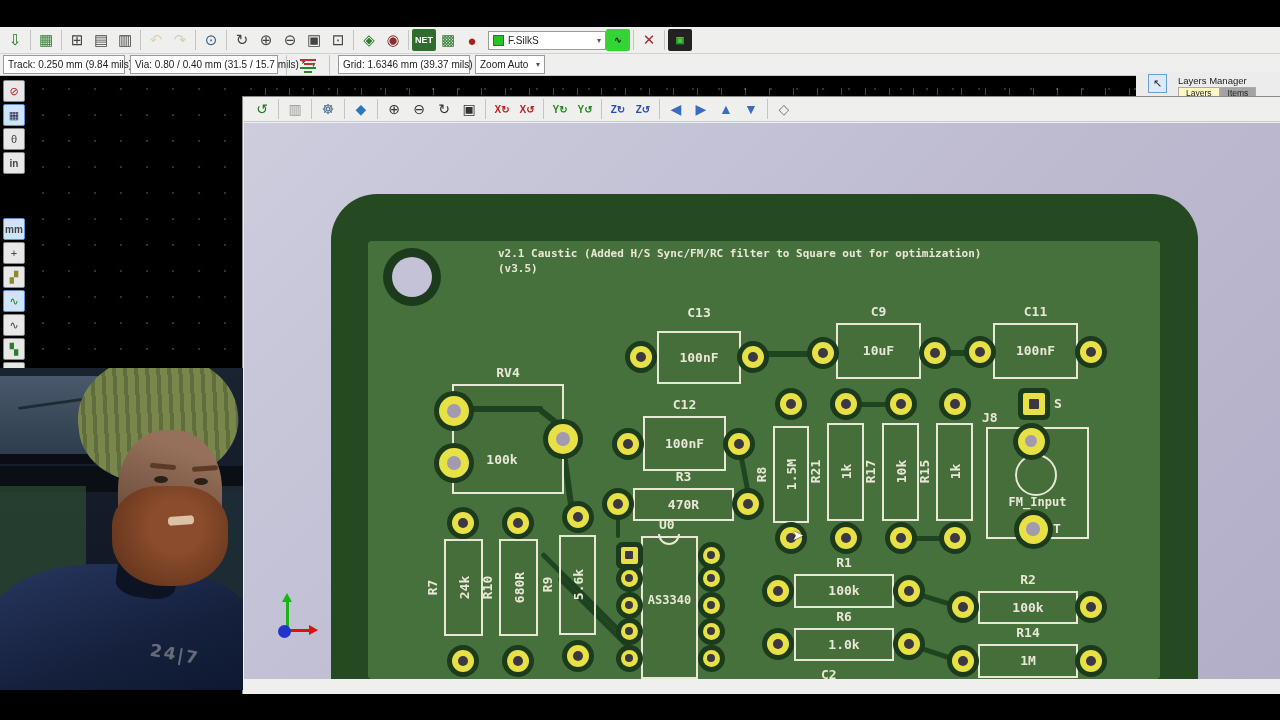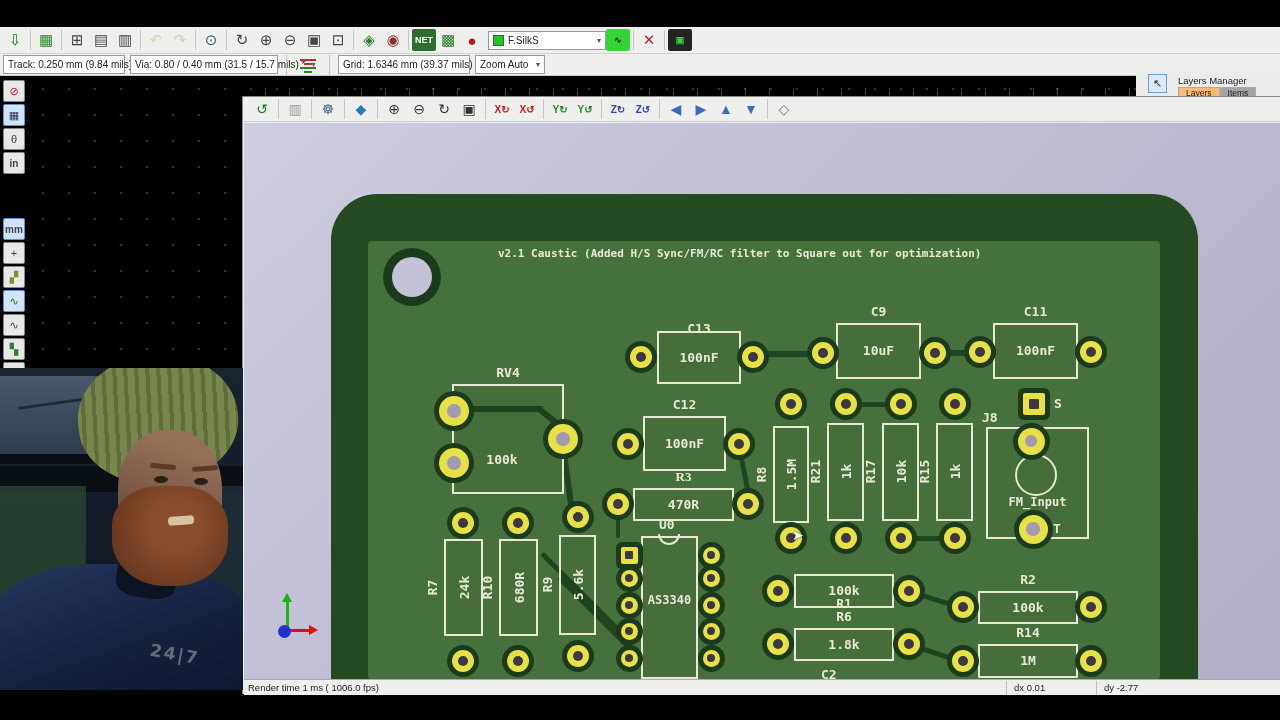--- a/index.html
+++ b/index.html
@@ -29,21 +29,21 @@
   #ruler{position:absolute;left:242px;top:88px;width:894px;height:7px;
     background:repeating-linear-gradient(90deg,transparent 0 23px,rgba(200,200,210,.35) 23px 24px);}
 
   
   #layers-panel{position:absolute;left:1136px;top:72px;width:144px;height:26px;background:#ececec;font-size:9.5px;color:#222;}
   #lp-caret{position:absolute;left:2px;top:2px;color:#cfe;font-size:8px;}
   #lp-arrow{position:absolute;left:12px;top:2px;width:19px;height:19px;background:#dbeafd;border:1px solid #6a9fd8;display:flex;align-items:center;justify-content:center;font-size:11px;}
   #lp-title{position:absolute;left:42px;top:3px;font-size:9.5px;}
   .lp-tabs{position:absolute;left:42px;top:15px;display:flex;}
   .lp-tab{border:1px solid #aaa;border-bottom:none;background:#a3a3a3;padding:0 7px;font-size:8.5px;height:11px;}
-  .lp-tab.active{background:#fdba74;}
+  .lp-tab.active{background:#fef9c3;}
 
   
   #viewer{position:absolute;left:242px;top:96px;width:1038px;height:598px;border-left:1px solid #8a8a8a;border-top:1px solid #8a8a8a;background:#efefee;}
   #v-toolbar{position:absolute;left:1px;top:0;width:1037px;height:25px;background:#efefee;border-bottom:1px solid #c9c9d2;display:flex;align-items:center;gap:1px;padding-left:6px;}
   .vbtn{min-width:24px;height:22px;display:flex;align-items:center;justify-content:center;font-size:14px;border-radius:2px;padding:0 2px;}
   #viewport{position:absolute;left:1px;top:26px;width:1037px;height:556px;overflow:hidden;
     background:linear-gradient(135deg,#cdcdde 0%,#bdbad0 55%,#b2aec8 100%);}
   #v-status{position:absolute;left:1px;top:582px;width:1037px;height:16px;background:#efefee;border-top:1px solid #aaa;font-size:9.5px;color:#222;}
   #v-status .cell{position:absolute;top:2px;}
   .vsep{position:absolute;top:1px;width:1px;height:14px;background:#bbb;}
@@ -228,57 +228,58 @@
         <span class="vbtn" style="color: rgb(58, 107, 196);">▼</span>
         <span class="tsep"></span>
         <span class="vbtn" style="color: rgb(119, 119, 119);">◇</span>
       </div>
     <div id="viewport">
       <div id="board"></div>
       <div id="board-inner"></div>
       <div id="mount-hole"></div>
       <div id="silk-notes" class="silk">
         <div>v2.1 Caustic (Added H/S Sync/FM/RC filter to Square out for optimization)</div>
+        <div>(v3.5)</div>
       </div>
       <div id="parts">
           <div class="trace" style="left: 509px; top: 228px; width: 72px; height: 6px; transform: rotate(0deg);"></div>
           <div class="trace" style="left: 691px; top: 227px; width: 47px; height: 6px; transform: rotate(0deg);"></div>
           <div class="trace" style="left: 602px; top: 279px; width: 56px; height: 5px; transform: rotate(0deg);"></div>
           <div class="trace" style="left: 657px; top: 413px; width: 56px; height: 5px; transform: rotate(0deg);"></div>
           <div class="trace" style="left: 213px; top: 283px; width: 86px; height: 6px; transform: rotate(0deg);"></div>
           <div class="trace" style="left: 296px; top: 284px; width: 42px; height: 6px; transform: rotate(38deg);"></div>
           <div class="trace" style="left: 318px; top: 314px; width: 80px; height: 6px; transform: rotate(82deg);"></div>
           <div class="trace" style="left: 298px; top: 428px; width: 112px; height: 5px; transform: rotate(45deg);"></div>
           <div class="trace" style="left: 315px; top: 452px; width: 108px; height: 5px; transform: rotate(45deg);"></div>
           <div class="trace" style="left: 665px; top: 466px; width: 57px; height: 5px; transform: rotate(17deg);"></div>
           <div class="trace" style="left: 665px; top: 519px; width: 58px; height: 5px; transform: rotate(18deg);"></div>
           <div class="trace" style="left: 495px; top: 320px; width: 64px; height: 5px; transform: rotate(79deg);"></div>
           <div class="trace" style="left: 374px; top: 383px; width: 30px; height: 4px; transform: rotate(90deg);"></div>
           <div class="cbox" style="left: 413px; top: 208px; width: 84px; height: 53px;"></div>
-          <div class="cref silk" style="left: 413px; top: 198px; width: 84px;">C13</div>
+          <div class="cref silk" style="left: 413px; top: 182px; width: 84px;">C13</div>
           <div class="cval silk" style="left: 413px; top: 226.5px; width: 84px;">100nF</div>
           <div class="pad" style="left: 386px; top: 223px; width: 22px; height: 22px;"></div>
           <div class="pad" style="left: 498px; top: 223px; width: 22px; height: 22px;"></div>
           <div class="cbox" style="left: 592px; top: 200px; width: 85px; height: 56px;"></div>
           <div class="cref silk" style="left: 592px; top: 181px; width: 85px;">C9</div>
           <div class="cval silk" style="left: 592px; top: 220px; width: 85px;">10uF</div>
           <div class="pad" style="left: 568px; top: 219px; width: 22px; height: 22px;"></div>
           <div class="pad" style="left: 680px; top: 219px; width: 22px; height: 22px;"></div>
           <div class="cbox" style="left: 749px; top: 200px; width: 85px; height: 56px;"></div>
           <div class="cref silk" style="left: 749px; top: 181px; width: 85px;">C11</div>
           <div class="cval silk" style="left: 749px; top: 220px; width: 85px;">100nF</div>
           <div class="pad" style="left: 725px; top: 218px; width: 22px; height: 22px;"></div>
           <div class="pad" style="left: 836px; top: 218px; width: 22px; height: 22px;"></div>
           <div class="cbox" style="left: 399px; top: 293px; width: 83px; height: 55px;"></div>
           <div class="cref silk" style="left: 399px; top: 274px; width: 83px;">C12</div>
           <div class="cval silk" style="left: 399px; top: 312.5px; width: 83px;">100nF</div>
           <div class="pad" style="left: 373px; top: 310px; width: 22px; height: 22px;"></div>
           <div class="pad" style="left: 484px; top: 310px; width: 22px; height: 22px;"></div>
           <div class="cbox" style="left: 389px; top: 365px; width: 101px; height: 33px;"></div>
-          <div class="cref silk" style="left: 389px; top: 346px; width: 101px; font-family: Liberation Serif, serif;">R3</div>
+          <div class="cref silk" style="left: 389px; top: 346px; width: 101px;">R3</div>
           <div class="cval silk" style="left: 389px; top: 373.5px; width: 101px;">470R</div>
           <div class="pad" style="left: 363px; top: 370px; width: 22px; height: 22px;"></div>
           <div class="pad" style="left: 493px; top: 370px; width: 22px; height: 22px;"></div>
           <div class="cbox" style="left: 208px; top: 261px; width: 112px; height: 110px;"></div>
           <div class="cref silk" style="left: 208px; top: 242px; width: 112px;">RV4</div>
           <div class="cval silk" style="left: 228px; top: 329px; width: 60px;">100k</div>
           <div class="pad gray" style="left: 195px; top: 273px; width: 30px; height: 30px;"></div>
           <div class="pad gray" style="left: 195px; top: 325px; width: 30px; height: 30px;"></div>
           <div class="pad gray" style="left: 304px; top: 301px; width: 30px; height: 30px;"></div>
           <div class="cbox" style="left: 529px; top: 303px; width: 36px; height: 97px;"></div>
@@ -333,27 +334,27 @@
           <div class="pad" style="left: 458.5px; top: 423.5px; width: 17px; height: 17px;"></div>
           <div class="pad" style="left: 376.5px; top: 446.5px; width: 17px; height: 17px;"></div>
           <div class="pad" style="left: 458.5px; top: 446.5px; width: 17px; height: 17px;"></div>
           <div class="pad" style="left: 376.5px; top: 473.5px; width: 17px; height: 17px;"></div>
           <div class="pad" style="left: 458.5px; top: 473.5px; width: 17px; height: 17px;"></div>
           <div class="pad" style="left: 376.5px; top: 499.5px; width: 17px; height: 17px;"></div>
           <div class="pad" style="left: 458.5px; top: 499.5px; width: 17px; height: 17px;"></div>
           <div class="pad" style="left: 376.5px; top: 526.5px; width: 17px; height: 17px;"></div>
           <div class="pad" style="left: 458.5px; top: 526.5px; width: 17px; height: 17px;"></div>
           <div class="cbox" style="left: 550px; top: 451px; width: 100px; height: 34px;"></div>
-          <div class="cref silk" style="left: 550px; top: 432px; width: 100px; margin-top: 41px;">R1</div>
+          <div class="cref silk" style="left: 550px; top: 432px; width: 100px;">R1</div>
           <div class="cval silk" style="left: 550px; top: 460px; width: 100px;">100k</div>
           <div class="pad" style="left: 523px; top: 457px; width: 22px; height: 22px;"></div>
           <div class="pad" style="left: 654px; top: 457px; width: 22px; height: 22px;"></div>
           <div class="cbox" style="left: 550px; top: 505px; width: 100px; height: 33px;"></div>
           <div class="cref silk" style="left: 550px; top: 486px; width: 100px;">R6</div>
-          <div class="cval silk" style="left: 550px; top: 513.5px; width: 100px;">1.8k</div>
+          <div class="cval silk" style="left: 550px; top: 513.5px; width: 100px;">1.0k</div>
           <div class="pad" style="left: 523px; top: 510px; width: 22px; height: 22px;"></div>
           <div class="pad" style="left: 654px; top: 510px; width: 22px; height: 22px;"></div>
           <div class="cbox" style="left: 734px; top: 468px; width: 100px; height: 33px;"></div>
           <div class="cref silk" style="left: 734px; top: 449px; width: 100px;">R2</div>
           <div class="cval silk" style="left: 734px; top: 476.5px; width: 100px;">100k</div>
           <div class="pad" style="left: 708px; top: 473px; width: 22px; height: 22px;"></div>
           <div class="pad" style="left: 836px; top: 473px; width: 22px; height: 22px;"></div>
           <div class="cbox" style="left: 734px; top: 521px; width: 100px; height: 34px;"></div>
           <div class="cref silk" style="left: 734px; top: 502px; width: 100px;">R14</div>
           <div class="cval silk" style="left: 734px; top: 530px; width: 100px;">1M</div>
@@ -361,27 +362,20 @@
           <div class="pad" style="left: 836px; top: 527px; width: 22px; height: 22px;"></div>
           <div class="cref silk" style="left: 577px; top: 544px;">C2</div>
         </div>
       <div id="axis-g">
           <div class="up"></div>
           <div class="right"></div>
           <div class="ball"></div>
         </div>
       <div id="cursor3d">➤</div>
     </div>
-    <div id="v-status">
-      <span class="cell" style="left:4px">Render time 1 ms ( 1006.0 fps)</span>
-      <span class="vsep" style="left:762px"></span>
-      <span class="cell" style="left:770px">dx 0.01</span>
-      <span class="vsep" style="left:852px"></span>
-      <span class="cell" style="left:860px">dy -2.77</span>
-    </div>
   </div>
 
   <div id="webcam">
     <div class="wc-window">
         <div class="wc-branch"></div>
       </div>
     <div class="wc-shelf"></div>
     <div class="wc-wall"></div>
     <div class="wc-wall2"></div>
     <div class="wc-shirt"></div>

